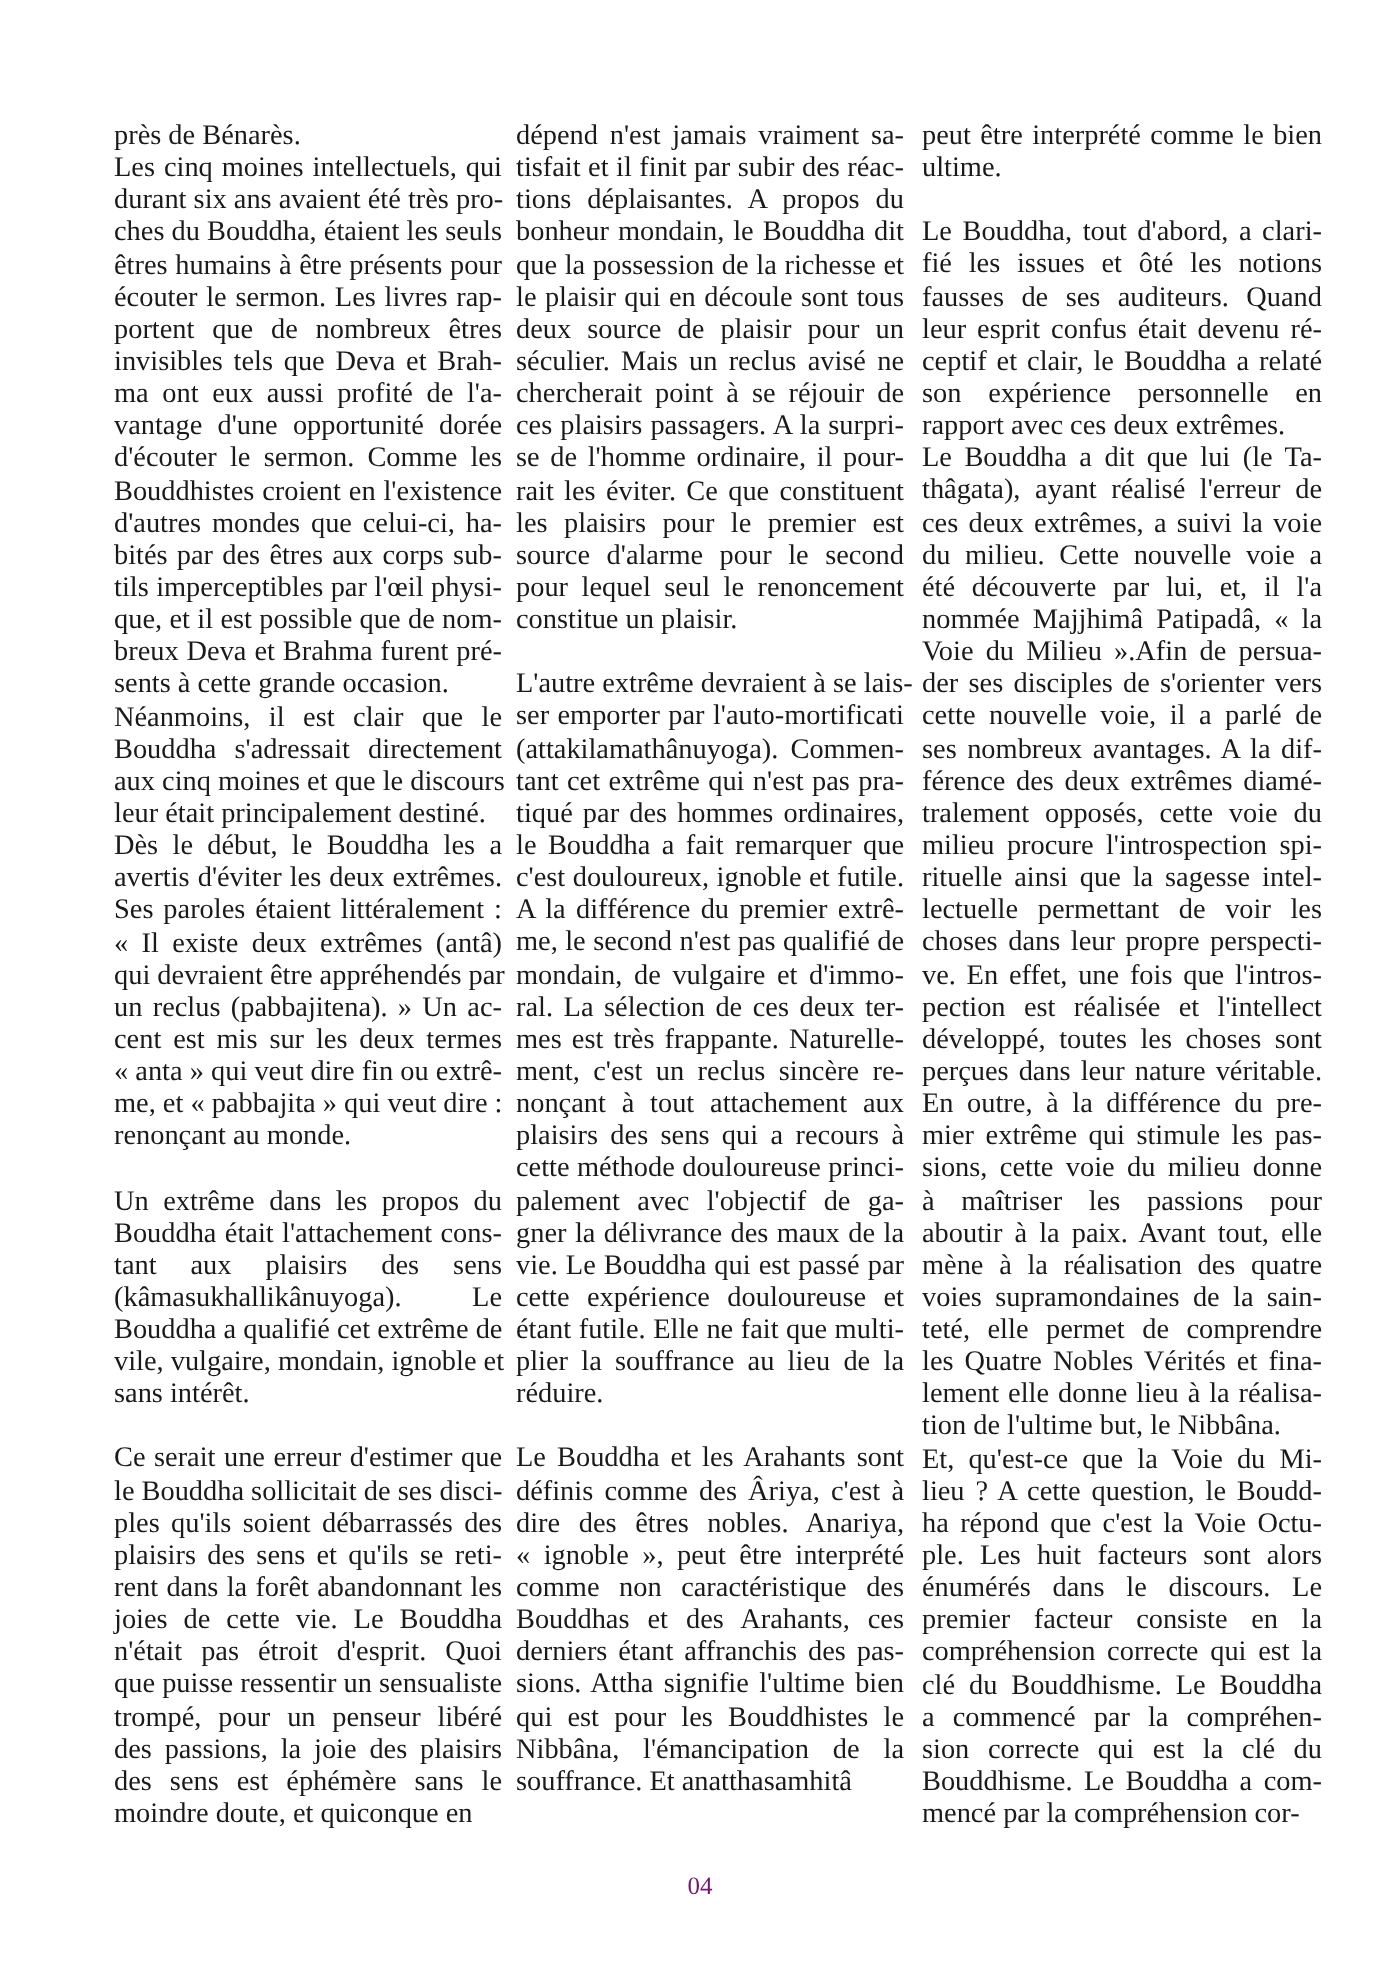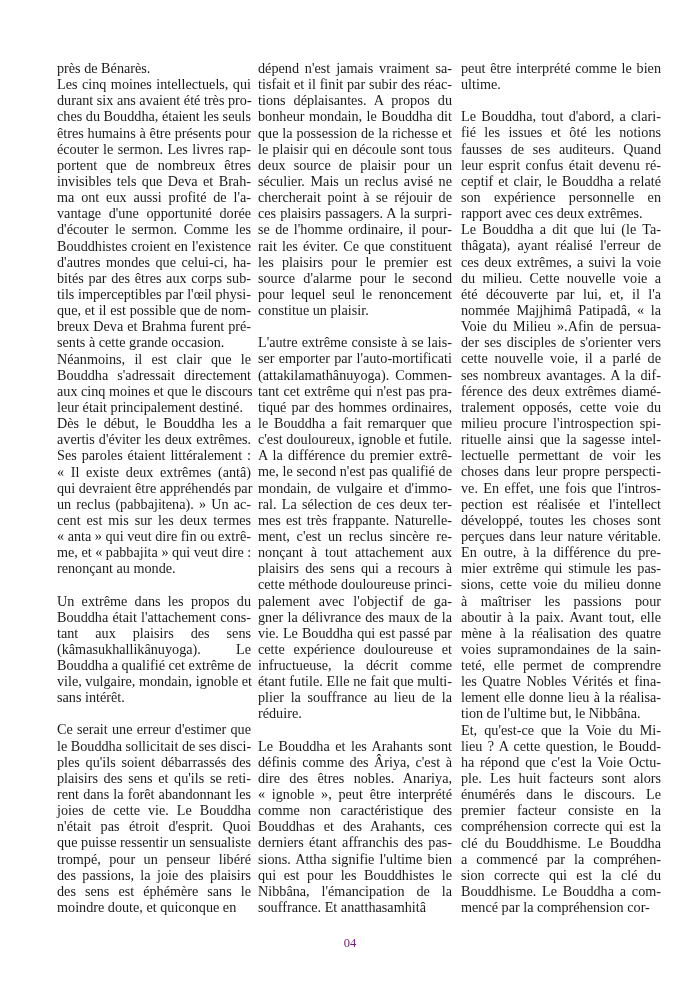--- a/index.html
+++ b/index.html
@@ -110,41 +110,40 @@
         <span class="line">chercherait point à se réjouir de</span>
         <span class="line">ces plaisirs passagers. A la surpri-</span>
         <span class="line">se de l'homme ordinaire, il pour-</span>
         <span class="line">rait les éviter. Ce que constituent</span>
         <span class="line">les plaisirs pour le premier est</span>
         <span class="line">source d'alarme pour le second</span>
         <span class="line">pour lequel seul le renoncement</span>
         <span class="line last">constitue un plaisir.</span>
       </div>
       <div class="para">
-        <span class="line">L'autre extrême consiste à se lais-</span>
+        <span class="line">L'autre extrême devraient à se lais-</span>
         <span class="line">ser emporter par l'auto-mortificati</span>
         <span class="line">(attakilamathânuyoga). Commen-</span>
         <span class="line">tant cet extrême qui n'est pas pra-</span>
         <span class="line">tiqué par des hommes ordinaires,</span>
         <span class="line">le Bouddha a fait remarquer que</span>
         <span class="line">c'est douloureux, ignoble et futile.</span>
         <span class="line">A la différence du premier extrê-</span>
         <span class="line">me, le second n'est pas qualifié de</span>
         <span class="line">mondain, de vulgaire et d'immo-</span>
         <span class="line">ral. La sélection de ces deux ter-</span>
         <span class="line">mes est très frappante. Naturelle-</span>
         <span class="line">ment, c'est un reclus sincère re-</span>
         <span class="line">nonçant à tout attachement aux</span>
         <span class="line">plaisirs des sens qui a recours à</span>
         <span class="line">cette méthode douloureuse princi-</span>
         <span class="line">palement avec l'objectif de ga-</span>
         <span class="line">gner la délivrance des maux de la</span>
         <span class="line">vie. Le Bouddha qui est passé par</span>
         <span class="line">cette expérience douloureuse et</span>
-        <span class="line">infructueuse, la décrit comme</span>
         <span class="line">étant futile. Elle ne fait que multi-</span>
         <span class="line">plier la souffrance au lieu de la</span>
         <span class="line last">réduire.</span>
       </div>
       <div class="para tight">
         <span class="line">Le Bouddha et les Arahants sont</span>
         <span class="line">définis comme des Âriya, c'est à</span>
         <span class="line">dire des êtres nobles. Anariya,</span>
         <span class="line">« ignoble », peut être interprété</span>
         <span class="line">comme non caractéristique des</span>

